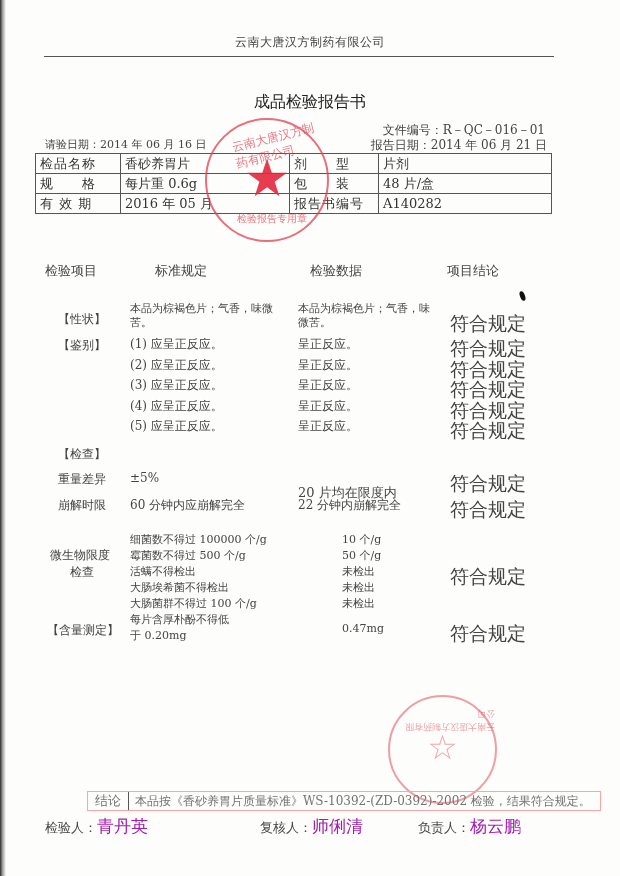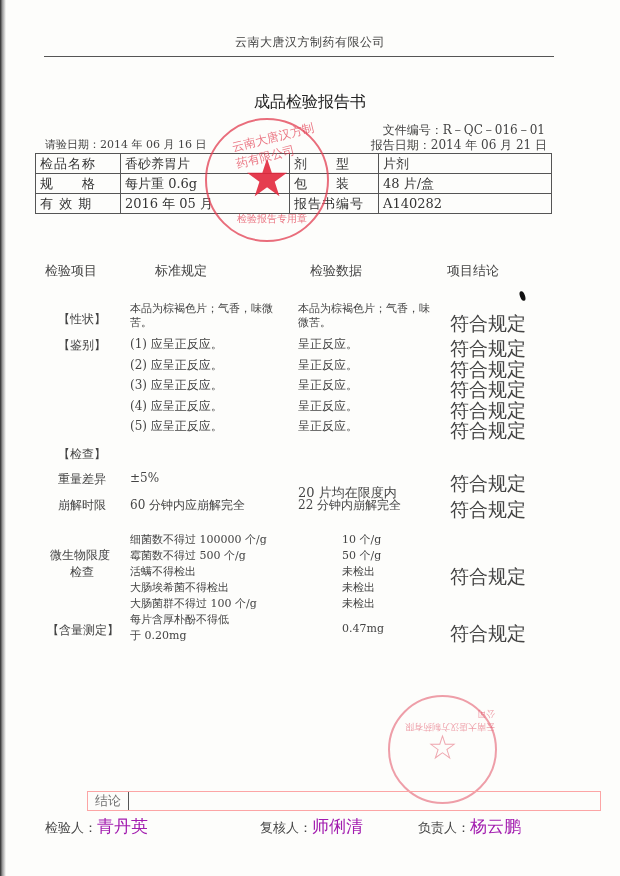--- a/index.html
+++ b/index.html
@@ -169,20 +169,21 @@
   <div class="arc" style="left:26px;top:8px;transform:rotate(-14deg)">云南大唐汉方制药有限公司</div>
   <div class="arc" style="left:30px;top:92px;font-size:10px">检验报告专用章</div>
 </div>
 <div class="stamp" style="left:388px;top:695px;width:105px;height:105px;border-color:rgba(226,80,100,0.55)">
   <div class="star" style="left:0;top:30px;width:105px;font-size:34px;line-height:40px;color:rgba(226,80,100,0.5)">☆</div>
   <div class="arc" style="left:12px;top:10px;font-size:9px;color:rgba(226,80,100,0.55);transform:rotate(180deg)">云南大唐汉方制药有限公司</div>
 </div>
 
 <div class="conclusion">
   <div class="k">结论</div>
+  <div class="t">本品按《香砂养胃片质量标准》WS-10392-(ZD-0392)-2002 检验，结果符合规定。</div>
 </div>
 
 <div class="sig" style="left:45px">
   <span>检验人：</span><span class="hand">青丹英</span>
 </div>
 <div class="sig" style="left:260px">
   <span>复核人：</span><span class="hand">师俐清</span>
 </div>
 <div class="sig" style="left:418px">
   <span>负责人：</span><span class="hand">杨云鹏</span>

